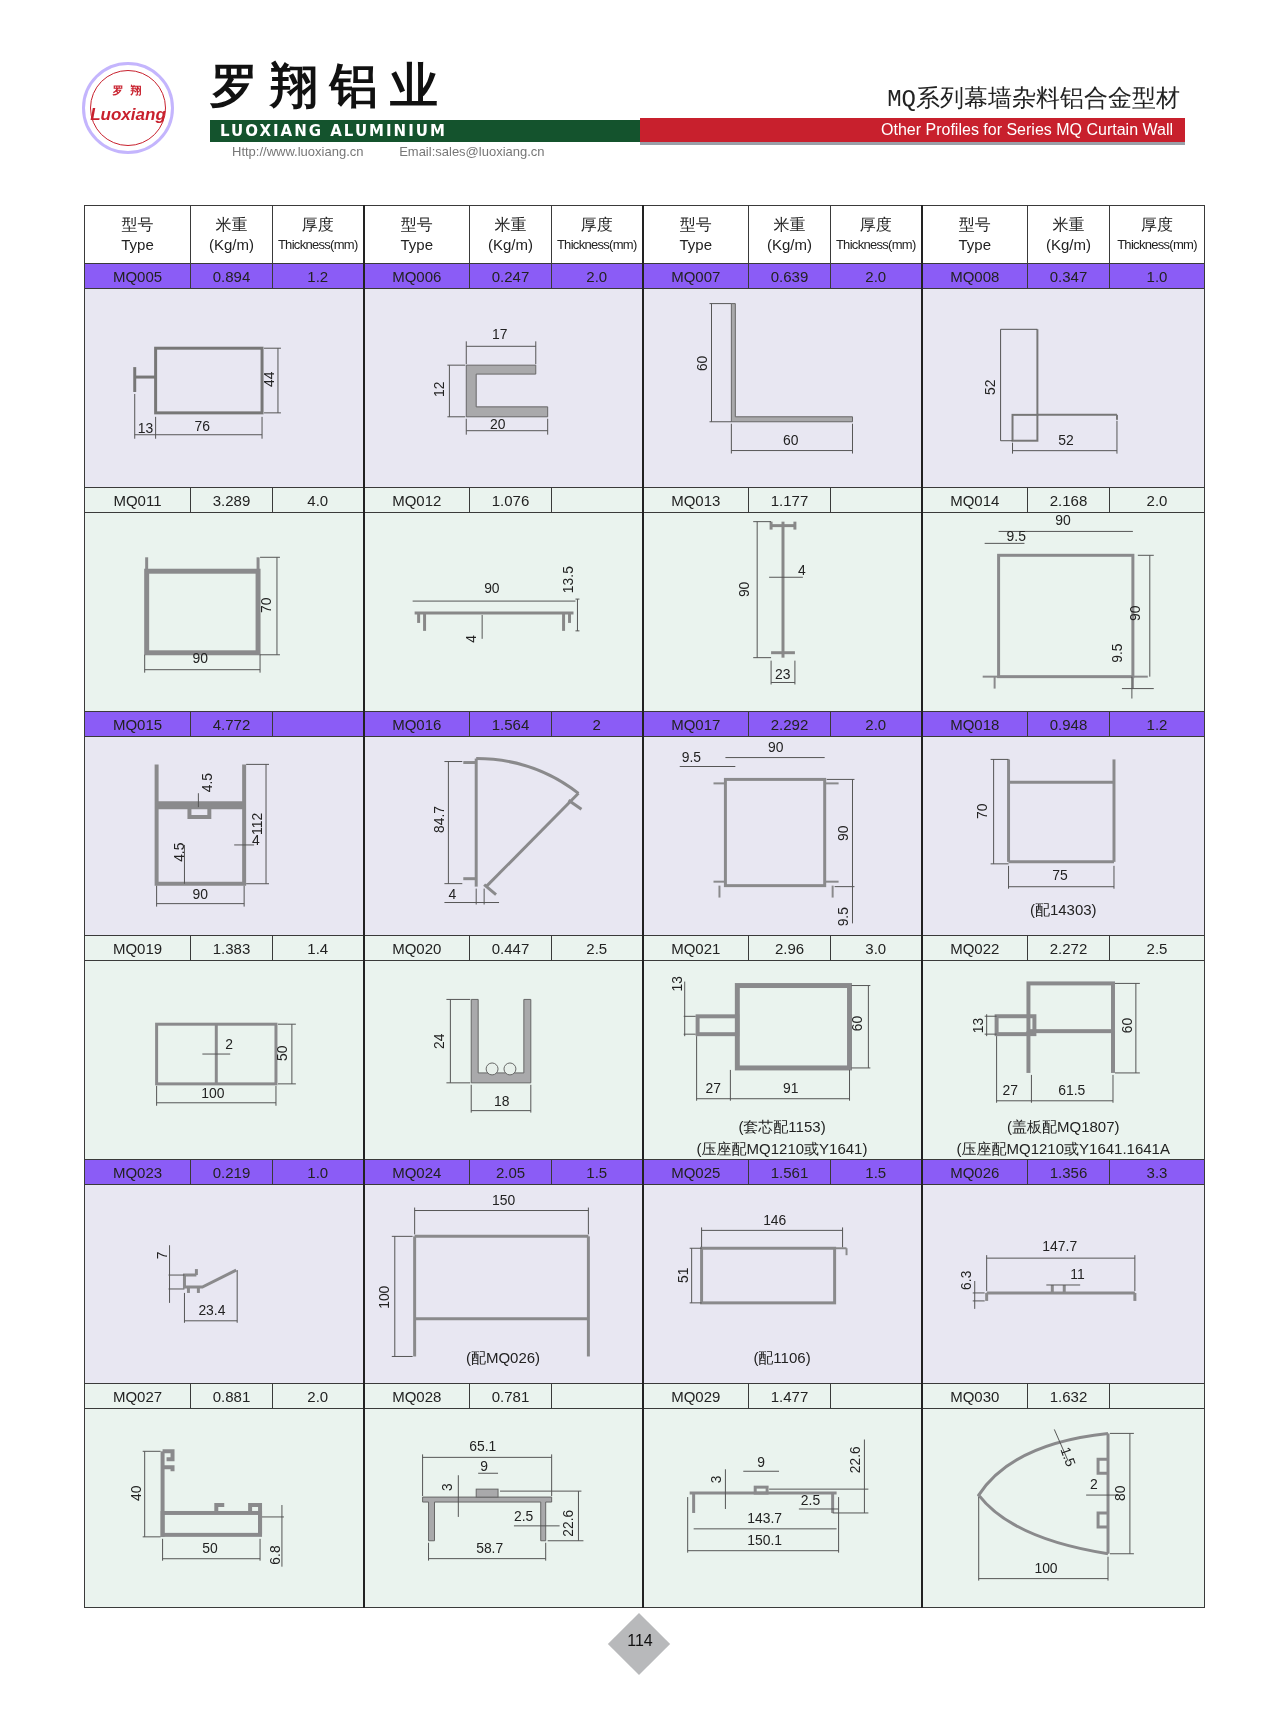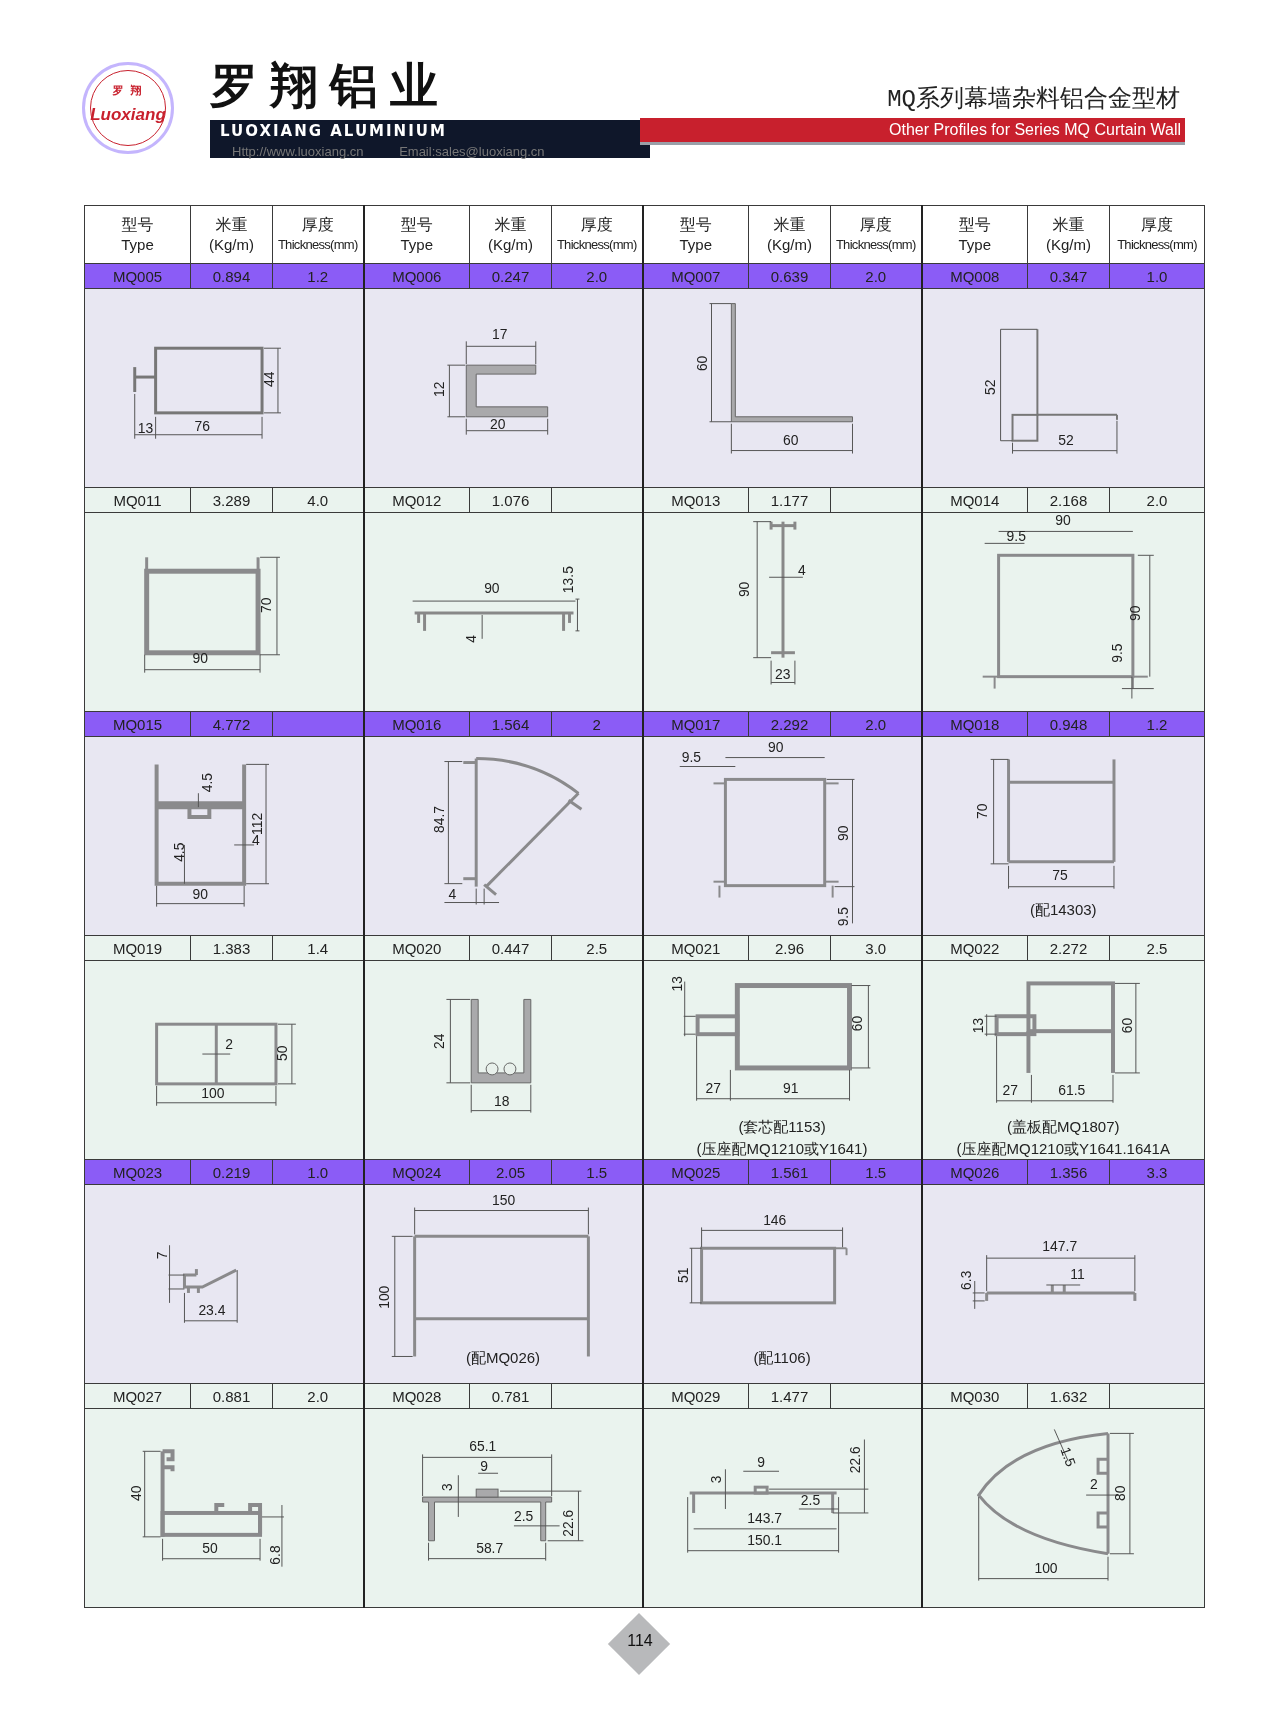--- a/index.html
+++ b/index.html
@@ -2,24 +2,24 @@
 <html><head>
 <meta charset="utf-8">
 <style>
   html,body{margin:0;padding:0;background:#ffffff;}
   body{width:1277px;height:1721px;position:relative;font-family:"Liberation Sans",sans-serif;color:#222;overflow:hidden;}
   .logo-circle{position:absolute;left:82px;top:62px;width:92px;height:92px;border-radius:50%;border:3px solid #c4b5fd;box-sizing:border-box;background:#fff;}
   .logo-circle .inner{position:absolute;left:5px;top:5px;right:5px;bottom:5px;border-radius:50%;border:1.5px solid #c8202d;}
   .logo-circle .cn{position:absolute;top:18px;left:0;right:0;text-align:center;color:#c8202d;font-size:11px;font-weight:bold;letter-spacing:2px;}
   .logo-circle .en{position:absolute;top:40px;left:0;right:0;text-align:center;color:#c8202d;font-family:Liberation Sans, sans-serif;font-style:italic;font-weight:bold;font-size:17px;}
   .brand-cn{position:absolute;left:210px;top:60px;font-size:48px;font-weight:bold;letter-spacing:12px;color:#111;line-height:52px;}
-  .red-bar-left{position:absolute;left:210px;top:120px;width:440px;height:38px;background:#0f172a;}
+  .red-bar-left{position:absolute;left:210px;top:120px;width:440px;height:22px;background:#14532d;}
   .red-bar-left span{color:#fff;font-weight:bold;font-size:15px;letter-spacing:2px;line-height:22px;padding-left:10px;font-family:"DejaVu Sans",sans-serif;}
   .red-bar-right{position:absolute;left:640px;top:118px;width:545px;height:24px;background:#c8202d;box-shadow:0 3px 0 #9aa0a8;text-align:right;}
-  .red-bar-right span{color:#fff;font-size:16px;line-height:24px;padding-right:4px;}
+  .red-bar-right span{color:#fff;font-size:16px;line-height:24px;padding-right:12px;}
   .title-cn{position:absolute;right:97px;top:82px;font-size:24px;color:#222;font-family:Liberation Mono, monospace;}
   .contact{position:absolute;left:212px;top:144px;font-size:13px;color:#777;padding-left:20px;}
   .contact span{margin-right:32px;}
   table.grid{position:absolute;left:84px;top:205px;width:1119px;border-collapse:collapse;table-layout:fixed;}
   table.grid td{border:1px solid #3a3a3a;text-align:center;padding:0;font-size:15px;vertical-align:middle;}
   .hdr td{height:57px;background:#fff;line-height:20px;}
   .hdr .cn{font-size:16px;display:block;}
   .hdr .en{font-size:15px;display:block;}
   .hdr .en.thk{font-size:13px;letter-spacing:-0.7px;}
   .info td{height:24px;font-size:15px;}

